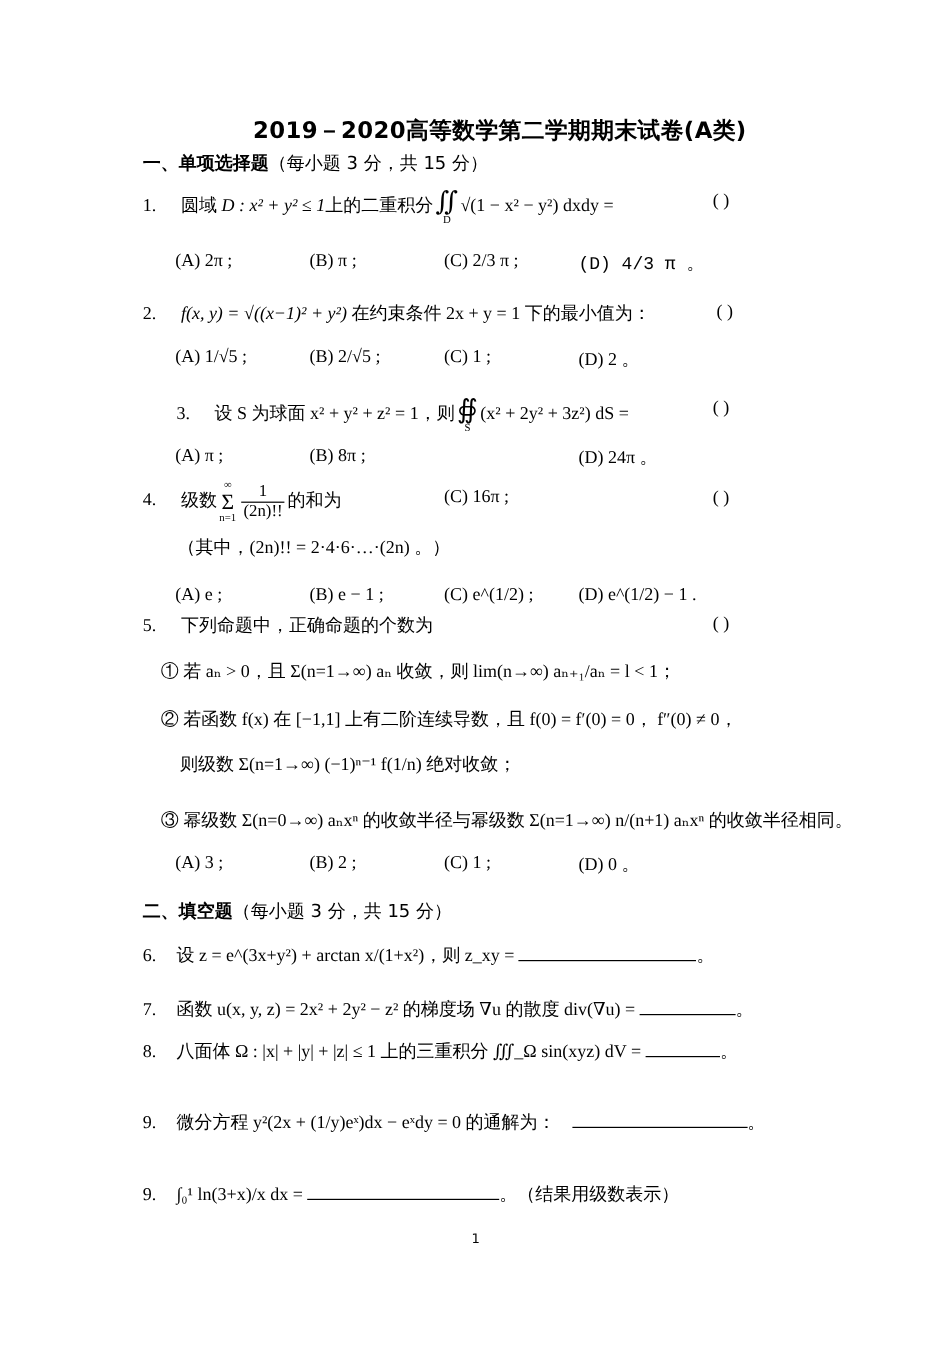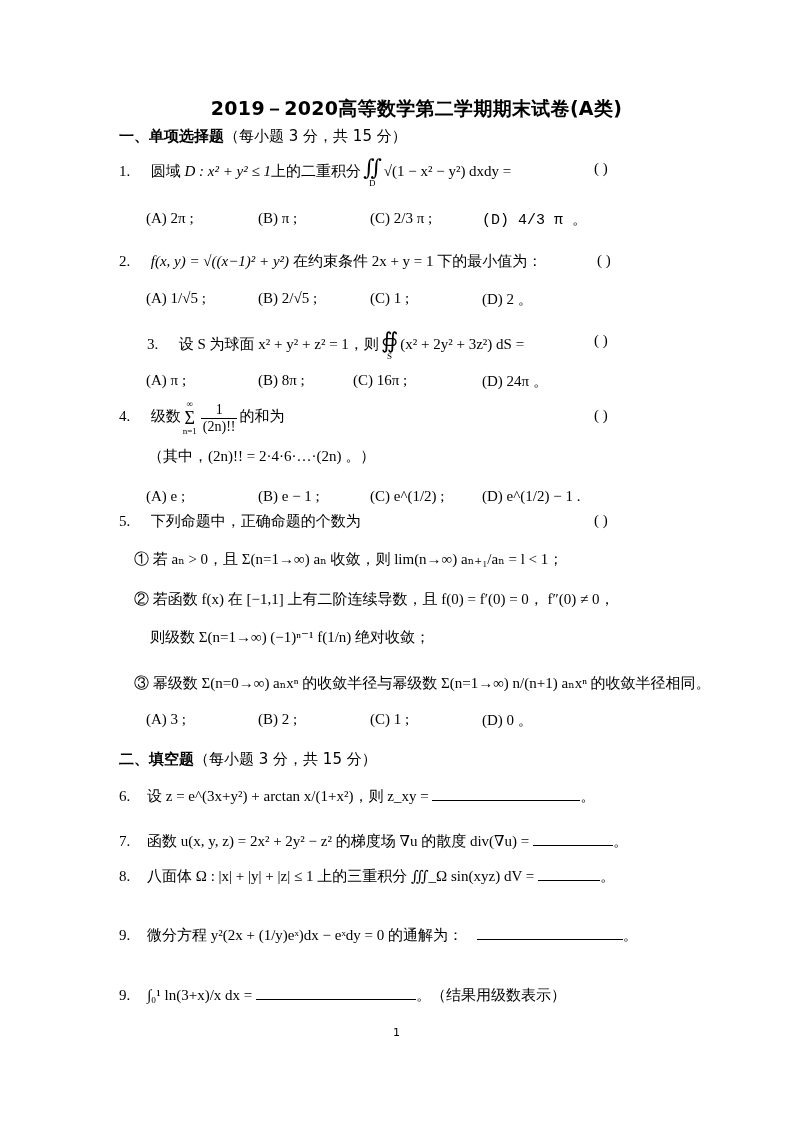--- a/index.html
+++ b/index.html
@@ -60,21 +60,21 @@
 </div>
 
 <div class="abs" style="left:119px; top:330px;margin-left:28px;">
   <span class="num">3.</span>
   <span>设 S 为球面 x² + y² + z² = 1，则</span><span class="bigop"><span class="op">∯</span><span class="lim">S</span></span><span>(x² + 2y² + 3z²) dS =</span>
 </div>
 <div class="abs paren-box" style="left:594px; top:332px;">(          )</div>
 <div class="abs opts" style="left:146px; top:372px; width:560px;">
   <span class="opt" style="left:0;">(A)  π ;</span>
   <span class="opt" style="left:112px;">(B)  8π ;</span>
-  <span class="opt" style="left:207px;">(C)  16π ;</span>
+  <span class="opt" style="left:224px;margin-top:34px;">(C)  16π ;</span>
   <span class="opt" style="left:336px;">(D)  24π 。</span>
 </div>
 
 <div class="abs" style="left:119px; top:400px;">
   <span class="num">4.</span>
   <span>级数</span><span class="bigop"><span class="lim">∞</span><span class="op" style="font-size:18px;">Σ</span><span class="lim">n=1</span></span><span class="frac"><span class="top">1</span><span>(2n)!!</span></span><span>的和为</span>
 </div>
 <div class="abs paren-box" style="left:594px; top:407px;">(          )</div>
 <div class="abs" style="left:148px; top:447px;">（其中，(2n)!! = 2·4·6·…·(2n)  。）</div>
 <div class="abs opts" style="left:146px; top:488px; width:560px;">

